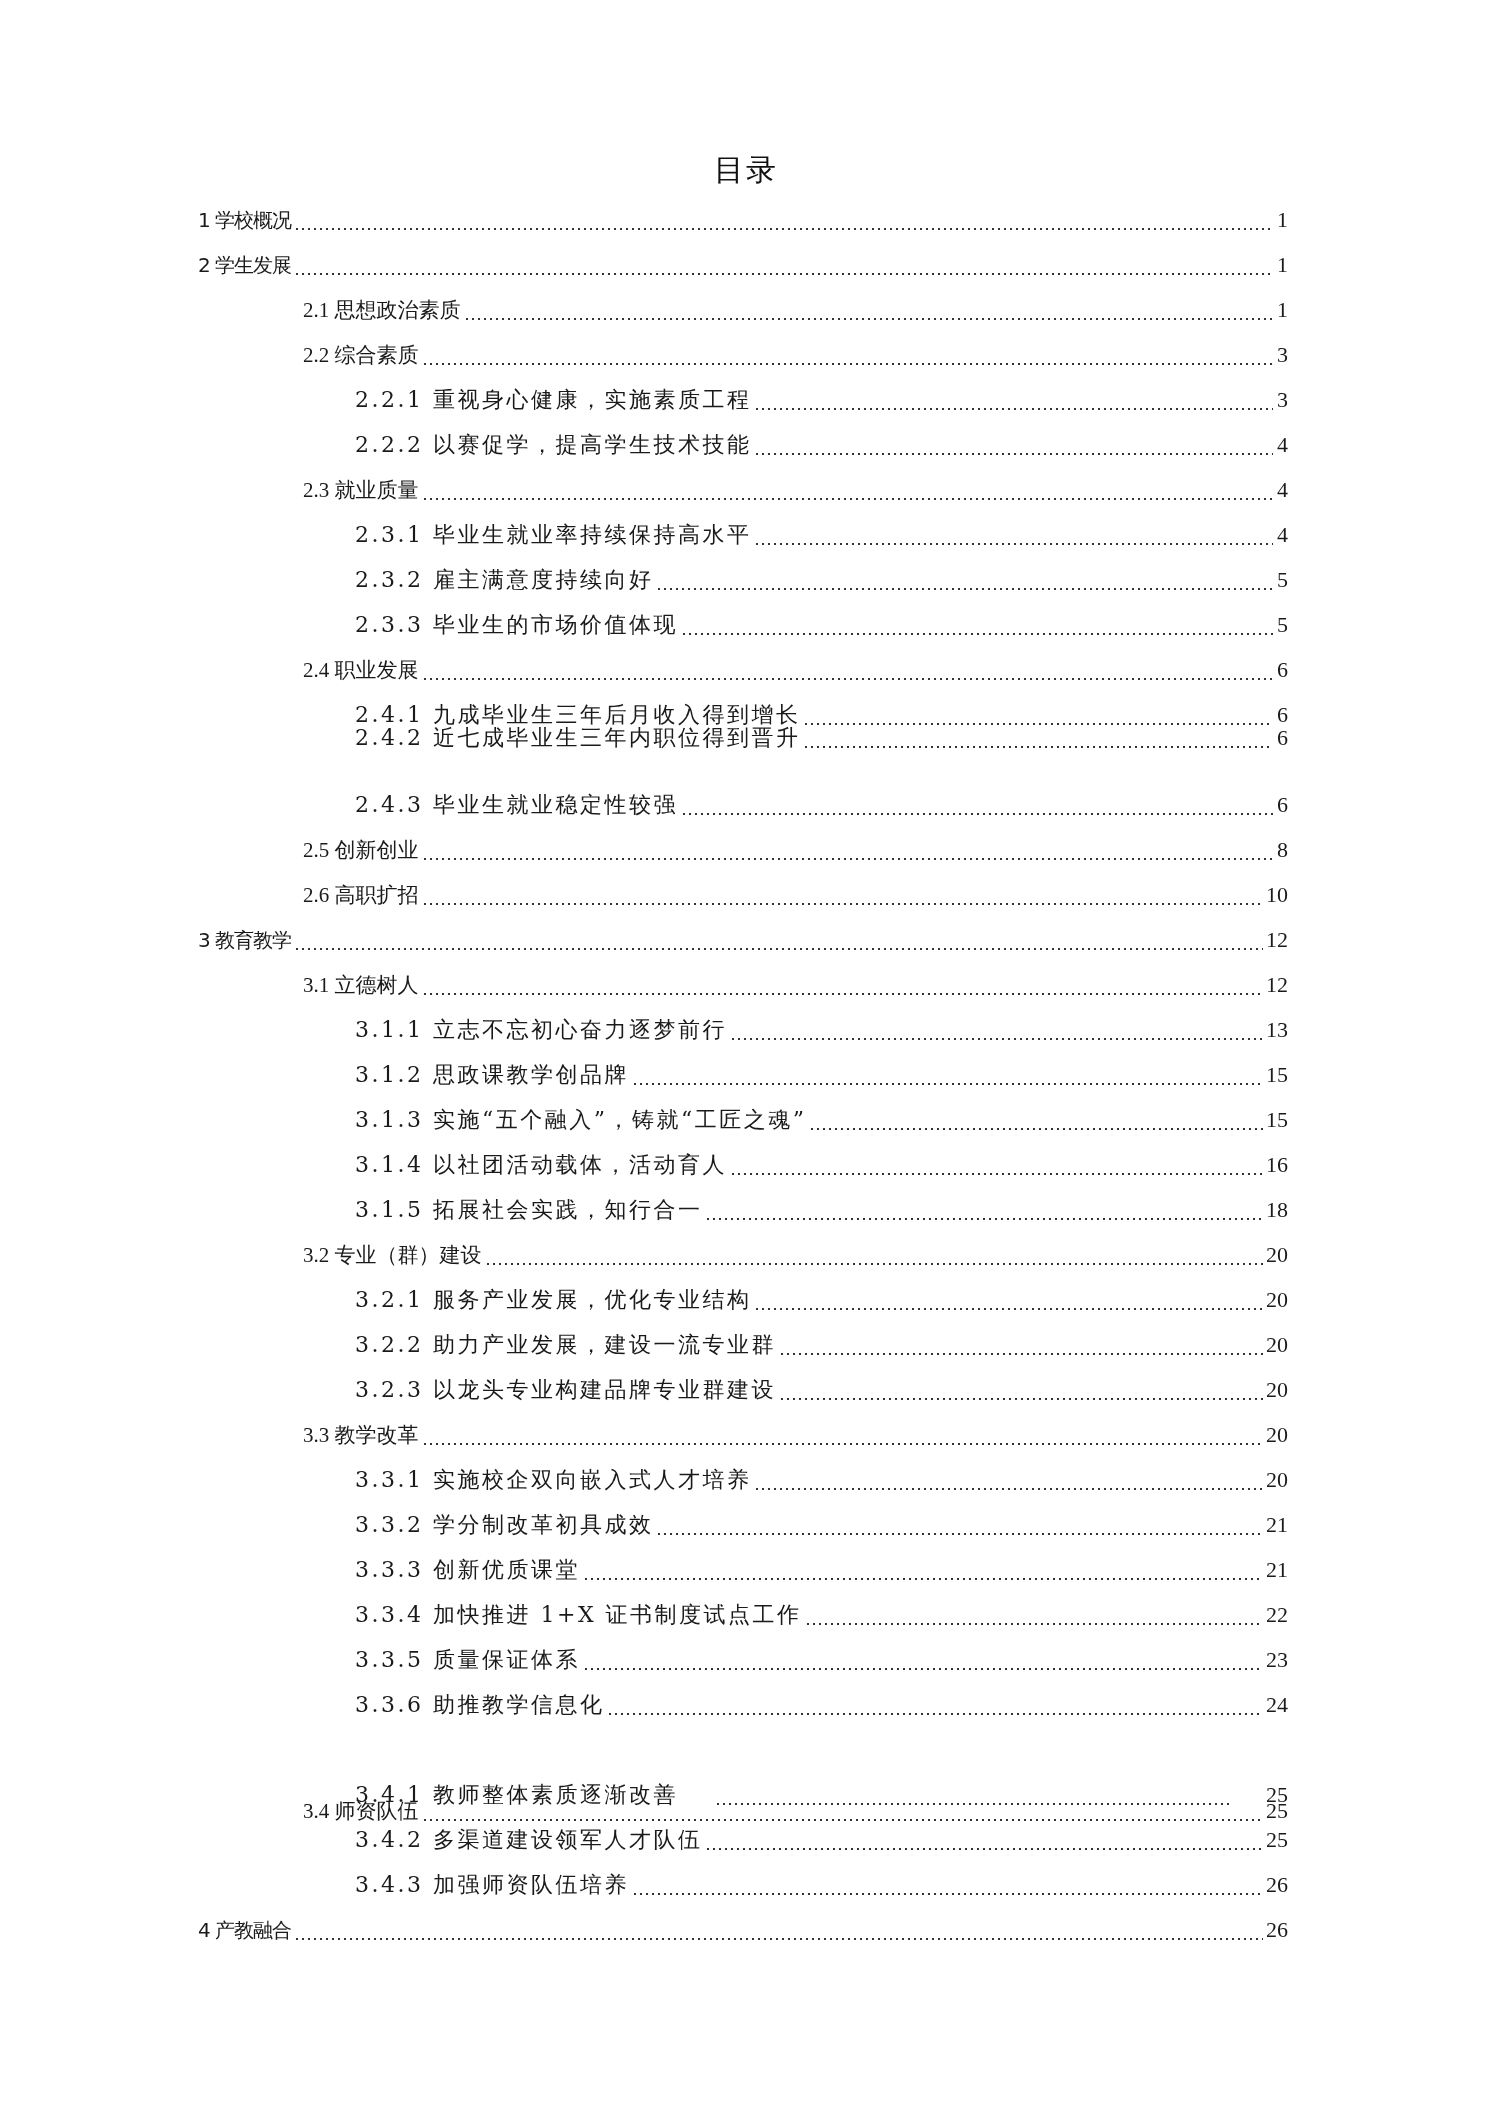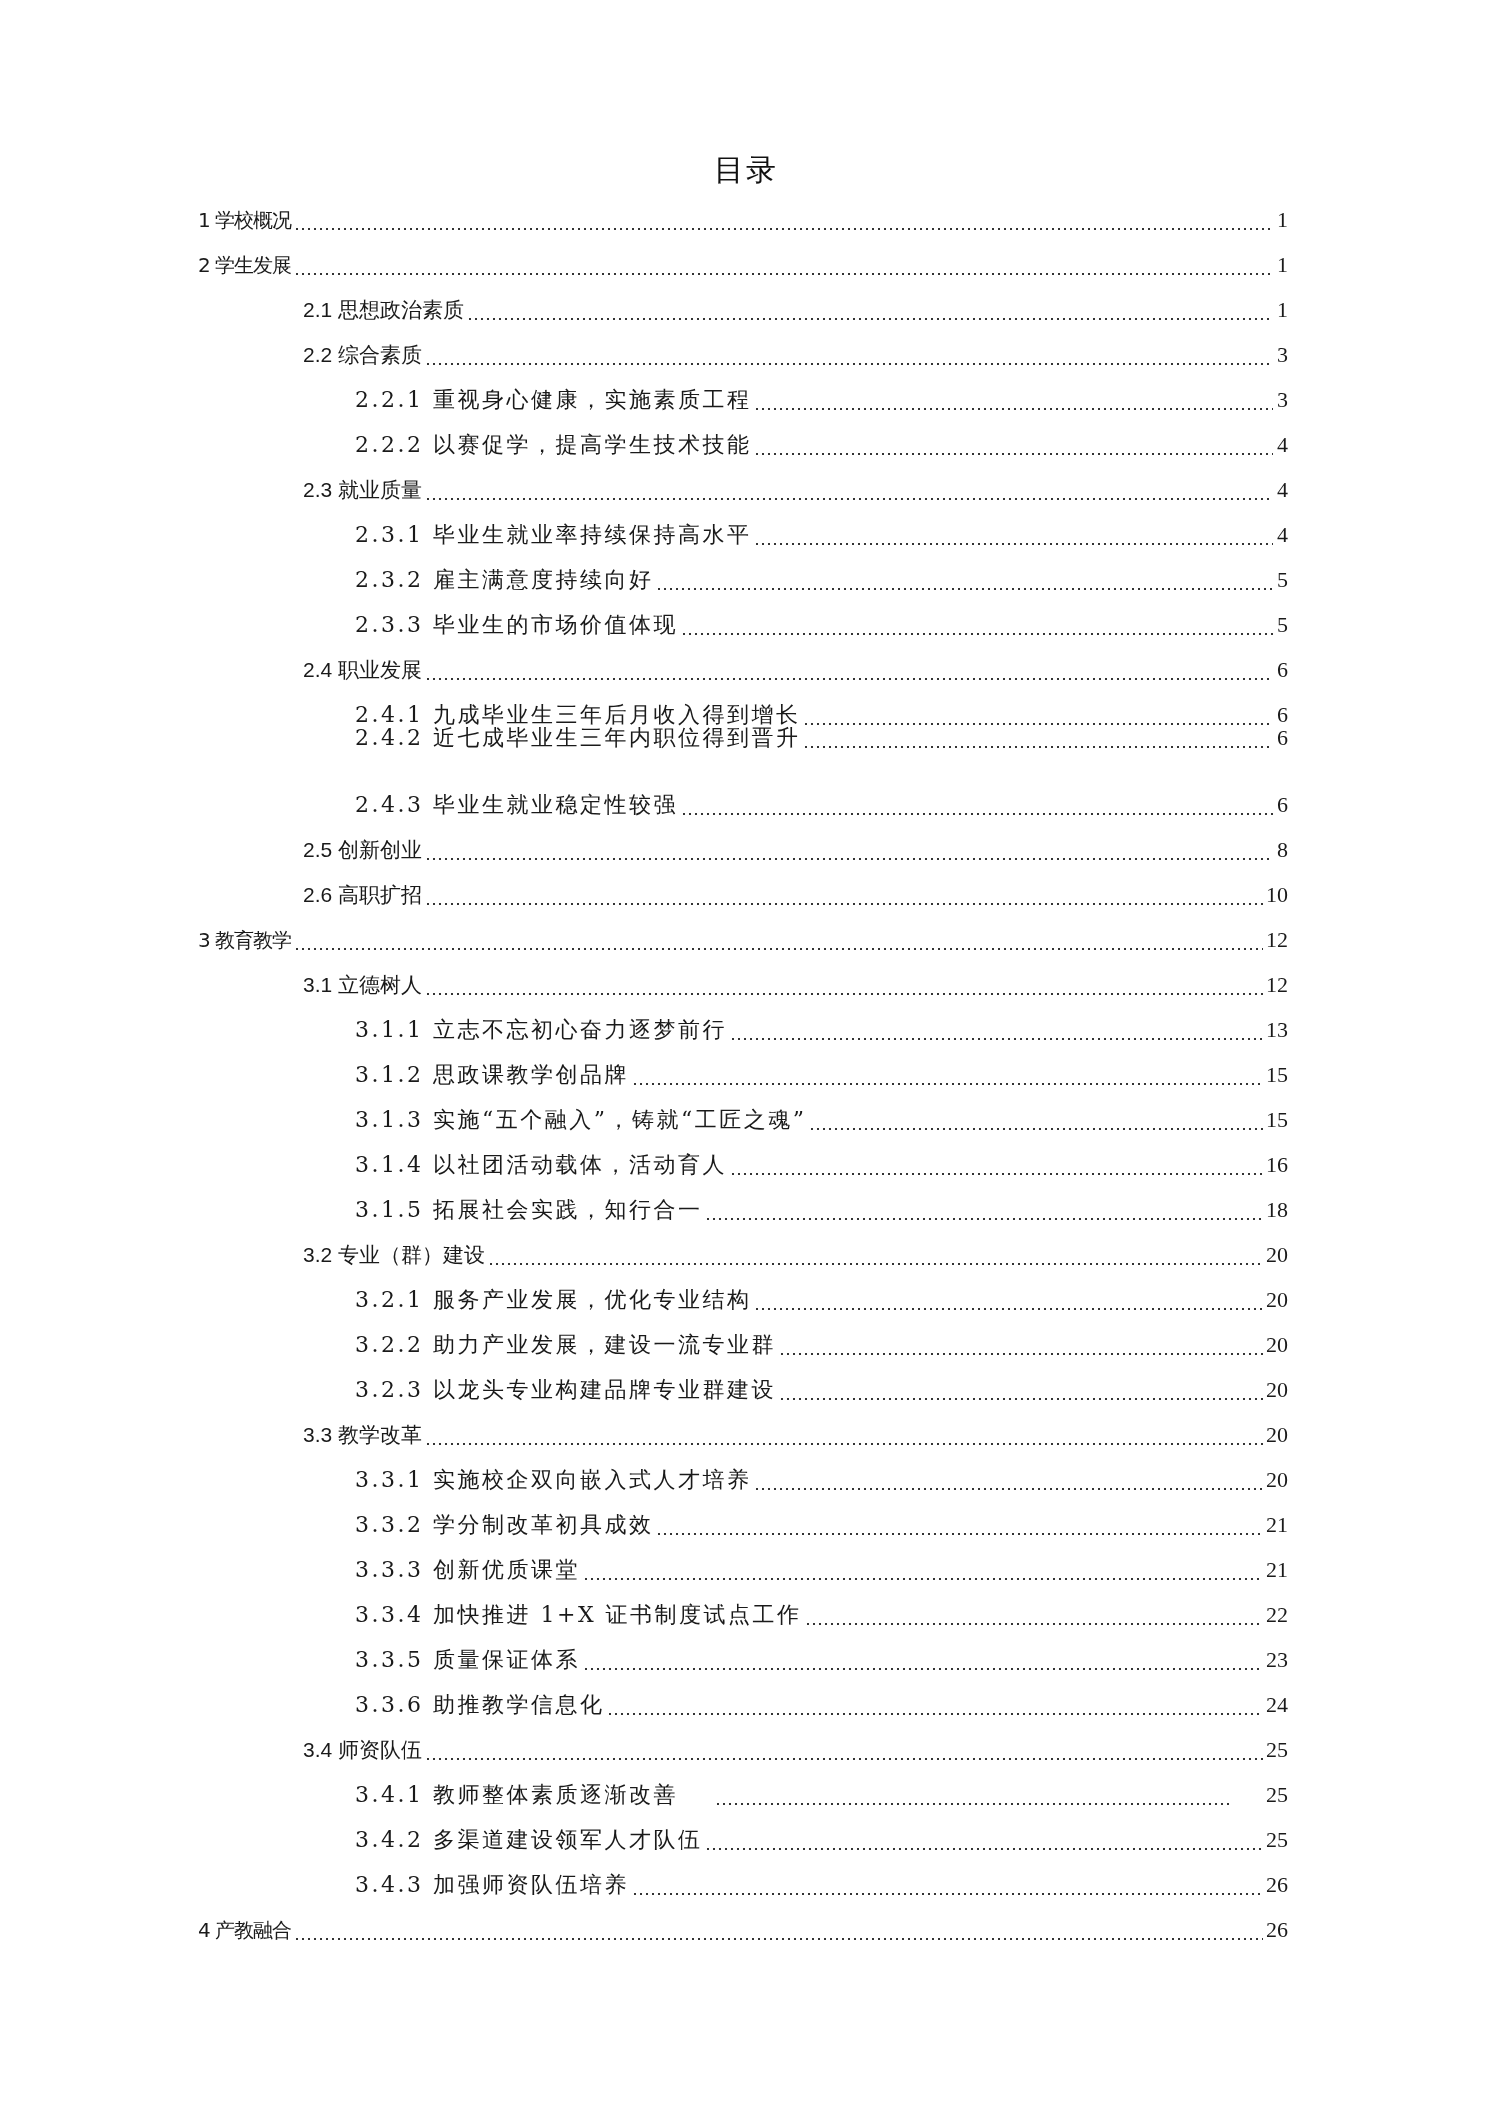--- a/index.html
+++ b/index.html
@@ -22,21 +22,21 @@
     background-image: radial-gradient(circle, #333 0.9px, transparent 1.1px);
     background-size: 6px 2px; background-repeat: repeat-x;
   }
   .row .page-num {
     flex: 0 0 auto; font-family: "Liberation Serif", "DejaVu Serif", serif;
     font-size: 22px; color: #1a1a1a; min-width: 12px; text-align: right;
   }
   .lvl1 { left: 198px; }
   .lvl1 .label { font-family: "DejaVu Sans", "Liberation Sans", sans-serif; font-size: 20px; letter-spacing: -1px; }
   .lvl2 { left: 303px; }
-  .lvl2 .label { font-family: Liberation Sans, sans-serif; font-size: 21px; letter-spacing: 0px; }
+  .lvl2 .label { font-family: Liberation Serif, serif; font-size: 21px; letter-spacing: 0px; }
   .lvl3 { left: 355px; }
   .lvl3 .label { font-family: "DejaVu Serif", "Liberation Serif", serif; font-size: 22px; letter-spacing: 2.5px; }
 </style>
 </head>
 <body>
 
 <div class="page">
   <div class="title">目录</div>
   <div class="toc" id="toc">
       <div class="row lvl1" style="top: 0px;">
@@ -202,21 +202,21 @@
       <div class="row lvl3" style="top: 1440px;">
         <span class="label">3.3.5 质量保证体系</span>
         <span class="leader"></span>
         <span class="page-num">23</span>
       </div>
       <div class="row lvl3" style="top: 1485px;">
         <span class="label">3.3.6 助推教学信息化</span>
         <span class="leader"></span>
         <span class="page-num">24</span>
       </div>
-      <div class="row lvl2" style="top: 1530px;">
+      <div class="row lvl2" style="top: 1591px;">
         <span class="label">3.4 师资队伍</span>
         <span class="leader"></span>
         <span class="page-num">25</span>
       </div>
       <div class="row lvl3" style="top: 1575px; gap: 34px;">
         <span class="label">3.4.1 教师整体素质逐渐改善</span>
         <span class="leader"></span>
         <span class="page-num">25</span>
       </div>
       <div class="row lvl3" style="top: 1620px;">

